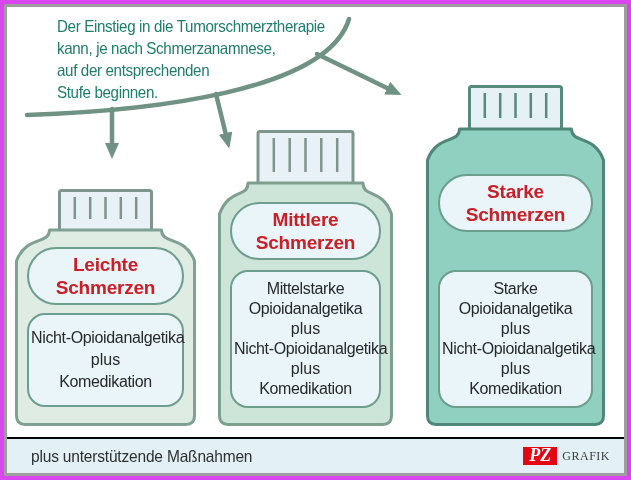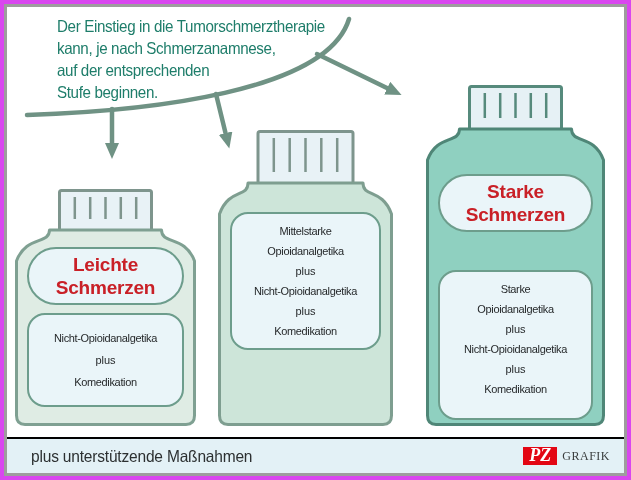--- a/index.html
+++ b/index.html
@@ -15,21 +15,21 @@
   .arrow-head{fill:var(--c-arrow,#6f9284);}
 
   .bottle{position:absolute;bottom:46px;}
   .bottle-art{position:absolute;left:0;top:0;}
   .labels{position:absolute;left:13px;right:13px;}
   .pill{border:2px solid var(--c-label-outline,#6d9d8c);background:var(--c-label-fill,#eaf5f9);
         border-radius:30px;text-align:center;padding:4px 2px;
         color:var(--c-red,#c92027);font-weight:bold;font-size:19px;line-height:23px;letter-spacing:-0.2px;}
   .medbox{border:2px solid var(--c-label-outline,#6d9d8c);background:var(--c-label-fill,#eaf5f9);
         border-radius:18px;text-align:center;padding:8px 2px;
-        color:var(--c-text,#26292b);font-size:11px;letter-spacing:-0.35px;}
+        color:var(--c-text,#26292b);font-size:16px;letter-spacing:-0.35px;}
   .med-line{display:block;white-space:nowrap;}
   .med-line.bold{font-weight:normal;letter-spacing:0;}
 
   .footer{position:absolute;left:0;right:0;bottom:0;height:34px;border-top:2px solid #000000;
           background:var(--c-footer-bg,#e3f1f6);display:flex;align-items:center;
           justify-content:space-between;padding:0 14px 0 24px;}
   .footer-note{font-size:16.5px;color:#2c3031;letter-spacing:-0.2px;transform:scaleX(0.94);transform-origin:left center;}
   .logo{display:flex;align-items:center;}
   .pz-badge{display:inline-block;background:var(--c-logo-red,#e30613);color:#ffffff;
             font-family:"Liberation Serif",serif;font-style:italic;font-weight:bold;
@@ -91,20 +91,23 @@
             <line x1="56.8" y1="8" x2="56.8" y2="42" stroke="#7e958d" stroke-width="2.5"></line>
             <line x1="72.7" y1="8" x2="72.7" y2="42" stroke="#7e958d" stroke-width="2.5"></line>
             <line x1="88.5" y1="8" x2="88.5" y2="42" stroke="#7e958d" stroke-width="2.5"></line>
             <line x1="104.3" y1="8" x2="104.3" y2="42" stroke="#7e958d" stroke-width="2.5"></line>
             <line x1="120.2" y1="8" x2="120.2" y2="42" stroke="#7e958d" stroke-width="2.5"></line>
        <path d="M 31,53 C 31,68 12,58 2.5,84
     L 2.5,285.5 Q 2.5,294.5 11,294.5 L 166,294.5 Q 174.5,294.5 174.5,285.5
     L 174.5,84 C 165,58 146,68 146,53 Z" fill="#cde5d9" stroke="#7e9e90" stroke-width="3" stroke-linejoin="round"></path>
      </svg>
     <div class="labels" style="top: 72px;">
+      <div class="pill">
+        <span class="pill-text">Mittlere Schmerzen</span>
+      </div>
       <div class="medbox" style="margin-top: 10px; padding-bottom: 7px; padding-top: 7px; line-height: 20px;">
               <span class="med-line">Mittelstarke</span>
               <span class="med-line">Opioidanalgetika</span>
               <span class="med-line bold">plus</span>
               <span class="med-line">Nicht-Opioidanalgetika</span>
               <span class="med-line bold">plus</span>
               <span class="med-line">Komedikation</span>
             </div>
     </div>
   </div>
@@ -117,21 +120,21 @@
             <line x1="105.8" y1="8" x2="105.8" y2="33" stroke="#568a7c" stroke-width="2.5"></line>
             <line x1="121.2" y1="8" x2="121.2" y2="33" stroke="#568a7c" stroke-width="2.5"></line>
        <path d="M 34.5,44 C 34.5,59 12,49 2.5,75
     L 2.5,330.5 Q 2.5,339.5 11,339.5 L 170,339.5 Q 178.5,339.5 178.5,330.5
     L 178.5,75 C 169,49 146.5,59 146.5,44 Z" fill="#8fd0c0" stroke="#4f8677" stroke-width="3" stroke-linejoin="round"></path>
      </svg>
     <div class="labels" style="top: 89px;">
       <div class="pill">
         <span class="pill-text">Starke Schmerzen</span>
       </div>
-      <div class="medbox" style="margin-top: 38px; padding-bottom: 19px; padding-top: 7px; line-height: 20px;">
+      <div class="medbox" style="margin-top: 38px; padding-bottom: 7px; padding-top: 7px; line-height: 20px;">
               <span class="med-line">Starke</span>
               <span class="med-line">Opioidanalgetika</span>
               <span class="med-line bold">plus</span>
               <span class="med-line">Nicht-Opioidanalgetika</span>
               <span class="med-line bold">plus</span>
               <span class="med-line">Komedikation</span>
             </div>
     </div>
   </div>
       </div>

